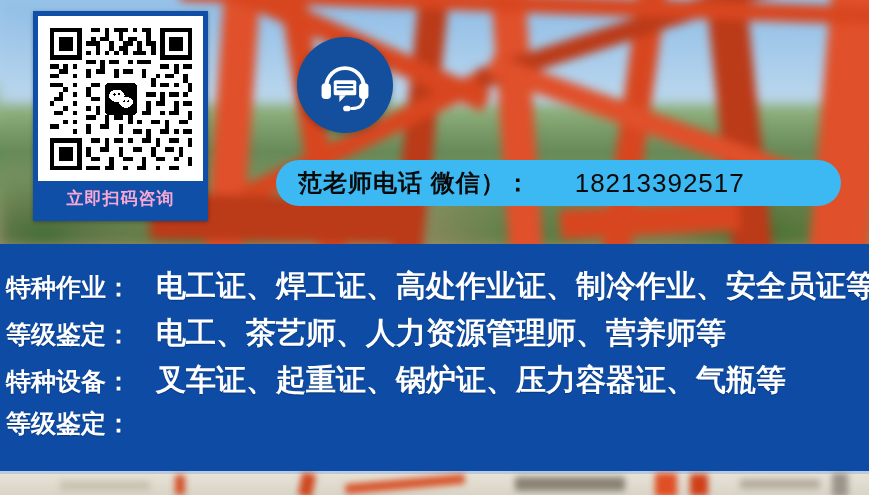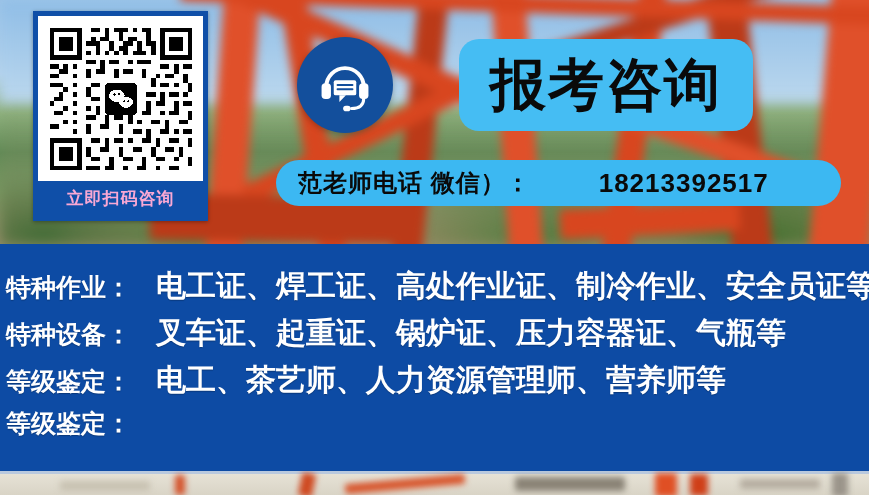--- a/index.html
+++ b/index.html
@@ -100,22 +100,22 @@
     background:#3cb8f2;
     border-radius:23px;
     display:flex; align-items:center;
     padding:11px 22px;
   }
   .phone-label{
     color:#0a0a0a; font-size:24px; font-weight:bold;
     letter-spacing:1px; white-space:nowrap;
   }
   .phone-number{
-    color:#0a0a0a; font-size:26px; font-weight:bold;
-    letter-spacing:1px; margin-left:68px; white-space:nowrap;
+    color:#0a0a0a; font-size:26px; font-weight:normal;
+    letter-spacing:1px; margin-left:44px; white-space:nowrap;
   }
 
   
   .blue-panel{
     position:absolute; left:0; top:244px; width:869px; height:227px;
     background:#0d4ba4;
     padding:22px 0 13px 6px;
   }
   .row{
     display:flex; align-items:baseline;
@@ -358,44 +358,41 @@
 
       <rect x="20" y="27" width="24" height="16" rx="2" fill="#ffffff"></rect>
       <path d="M26 43 L26 50 L33 43 Z" fill="#ffffff"></path>
       <g stroke="#134f9c" stroke-width="2" stroke-linecap="round">
         <line x1="24" y1="32" x2="40" y2="32"></line>
         <line x1="24" y1="36.5" x2="40" y2="36.5"></line>
       </g>
     </svg>
   </div>
 
-  <div class="title-pill">
-    <span>报考咨询</span>
-  </div>
 
   <div class="phone-pill">
     <span class="phone-label">范老师电话 微信）：</span>
     <span class="phone-number">18213392517</span>
   </div>
 
   <div class="blue-panel">
 
     <div class="row">
       <span class="cat">特种作业：</span>
       <span class="items">电工证、焊工证、高处作业证、制冷作业、安全员证等</span>
     </div>
 
     <div class="row">
+      <span class="cat">等级鉴定：</span>
+      <span class="items">电工、茶艺师、人力资源管理师、营养师等</span>
+    </div>
+
+    <div class="row">
       <span class="cat">特种设备：</span>
       <span class="items">叉车证、起重证、锅炉证、压力容器证、气瓶等</span>
-    </div>
-
-    <div class="row">
-      <span class="cat">等级鉴定：</span>
-      <span class="items">电工、茶艺师、人力资源管理师、营养师等</span>
     </div>
 
     <div class="row">
       <span class="cat">等级鉴定：</span>
     </div>
 
   </div>
 
   <div class="photo-bottom">
     <div class="sep"></div>

